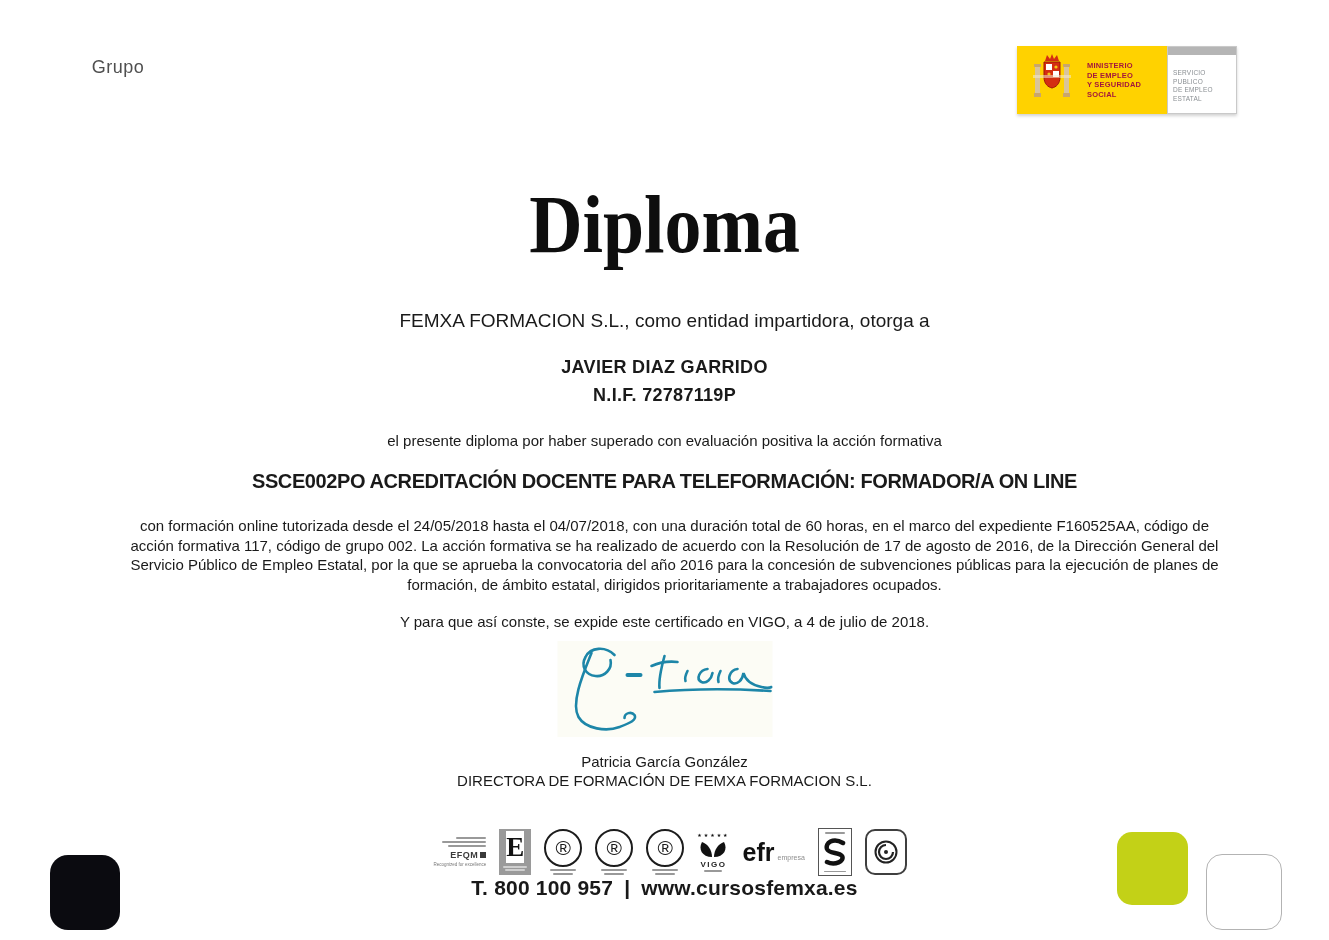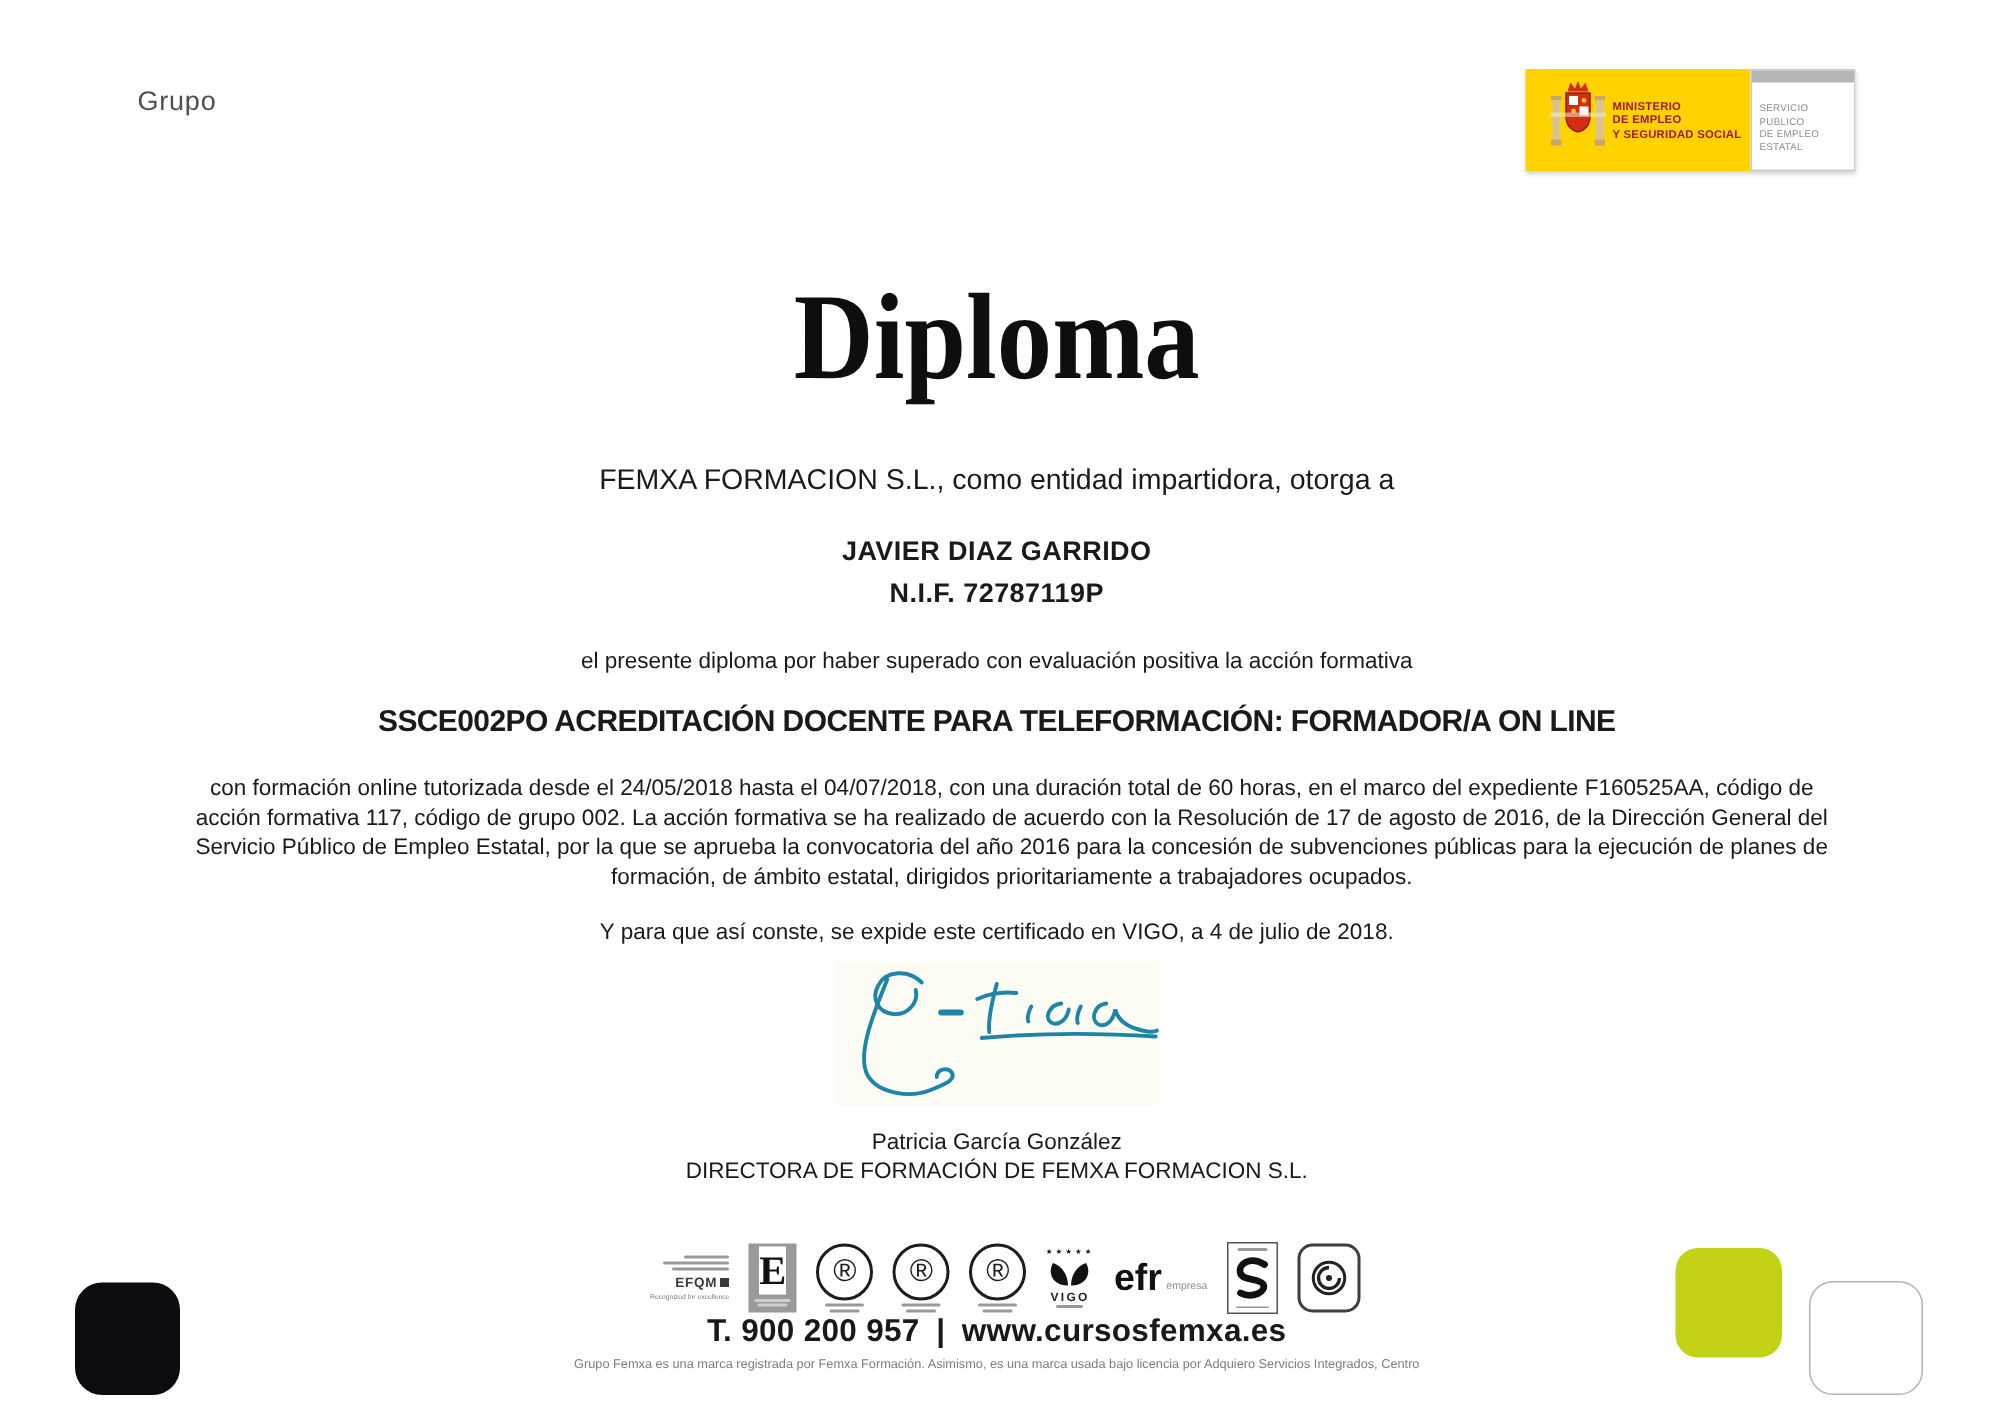--- a/index.html
+++ b/index.html
@@ -13,21 +13,21 @@
   
   .brand{position:absolute;left:40px;top:58px;width:160px;}
   .brand-grupo{display:block;text-align:center;padding-right:4px;font-size:18px;color:#4f4f4f;letter-spacing:.5px;line-height:18px;}
   .brand-name{font-family:"DejaVu Serif",serif;font-weight:bold;font-size:54px;line-height:46px;letter-spacing:-3px;color:#141414;margin-top:-6px;}
   .brand-name .x{color:#c3d117;}
 
   
   .ministry{position:absolute;left:1017px;top:46px;width:220px;height:68px;display:flex;box-shadow:0 2px 3px rgba(0,0,0,.18);}
   .ministry-yellow{width:150px;height:100%;background:#ffd200;display:flex;align-items:center;}
   .coat{margin-left:16px;flex:0 0 auto;}
-  .ministry-text{margin-left:4px;font-size:7.5px;font-weight:bold;color:#a3173d;line-height:9.5px;letter-spacing:.2px;}
+  .ministry-text{margin-left:16px;font-size:7.5px;font-weight:bold;color:#a3173d;line-height:9.5px;letter-spacing:.2px;}
   .ministry-white{width:70px;height:100%;background:#ffffff;border:1px solid #c9c9c9;box-sizing:border-box;display:flex;flex-direction:column;}
   .ministry-graybar{height:8px;background:#b5b5b5;}
   .sepe-text{font-size:6.5px;color:#8a8f93;line-height:8.5px;padding:14px 3px 0 5px;letter-spacing:.2px;}
 
   
   .title{top:182px;font-family:"Liberation Serif",serif;font-weight:bold;font-size:82px;line-height:86px;color:#0e0e0e;transform:scaleX(.9);}
   .intro{top:310px;font-size:19px;}
   .student-name{top:357px;font-size:18px;font-weight:bold;letter-spacing:.3px;}
   .student-nif{top:385px;font-size:18px;font-weight:bold;letter-spacing:.3px;}
   .grant-line{top:432px;font-size:15px;}
@@ -217,22 +217,21 @@
   <div class="cert sealbox">
     <svg width="28" height="28" viewBox="0 0 28 28">
       <circle cx="14" cy="14" r="10.5" fill="none" stroke="#222" stroke-width="2"></circle>
       <path d="M14 7 A7 7 0 1 0 21 14" fill="none" stroke="#222" stroke-width="2.2"></path>
       <circle cx="14" cy="14" r="2" fill="#222"></circle>
     </svg>
   </div>
 </div>
 
 <div class="abs-center contact">
-  <span>T. 900 200 957</span><span class="sep">|</span><span>www.cursosfemxa.es</span>
+  <span>T. 800 100 957</span><span class="sep">|</span><span>www.cursosfemxa.es</span>
 </div>
 
 <div class="abs-center legal">
-  <div>Grupo Femxa es una marca registrada por Femxa Formación. Asimismo, es una marca usada bajo licencia por Adquiero Servicios Integrados, Centro</div>
 </div>
 
 <div class="sq-black"></div>
 <div class="sq-green"></div>
 <div class="sq-white"></div>
 
 </body></html>

